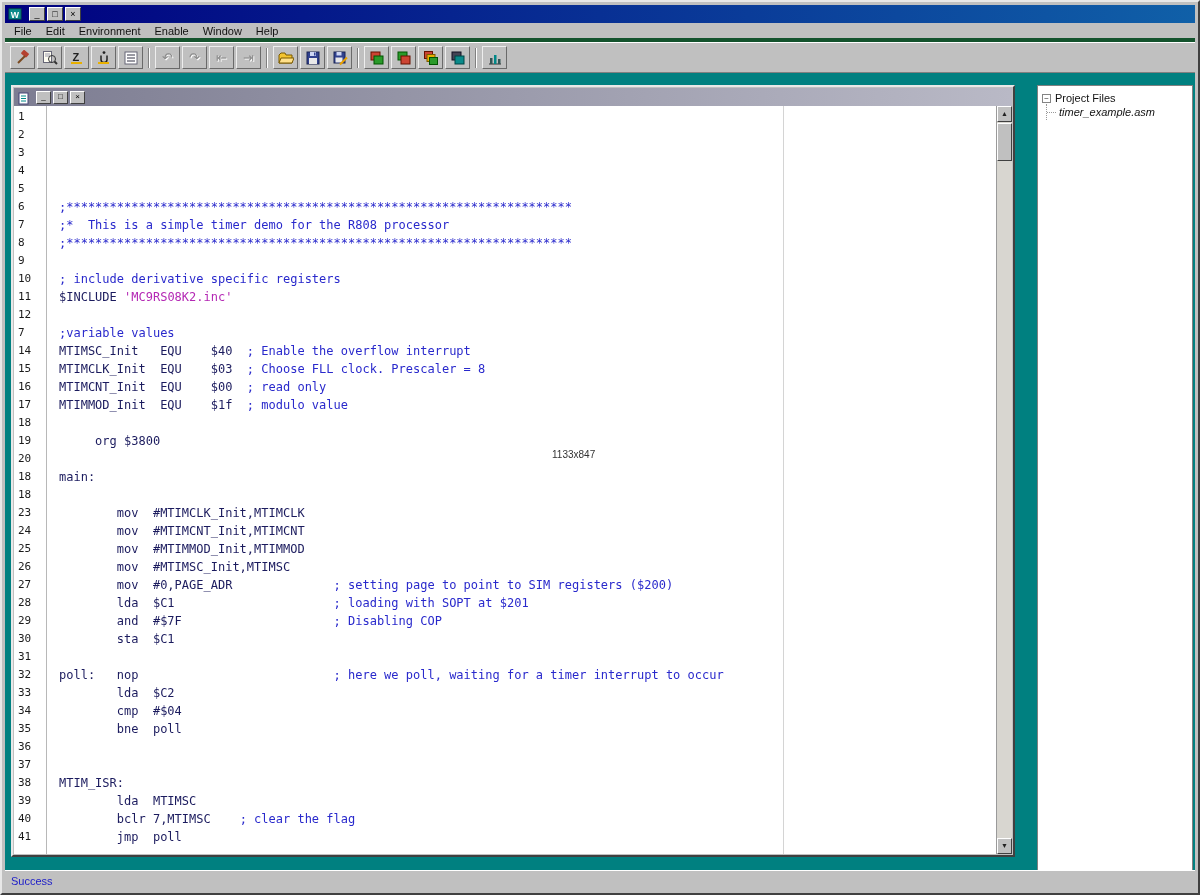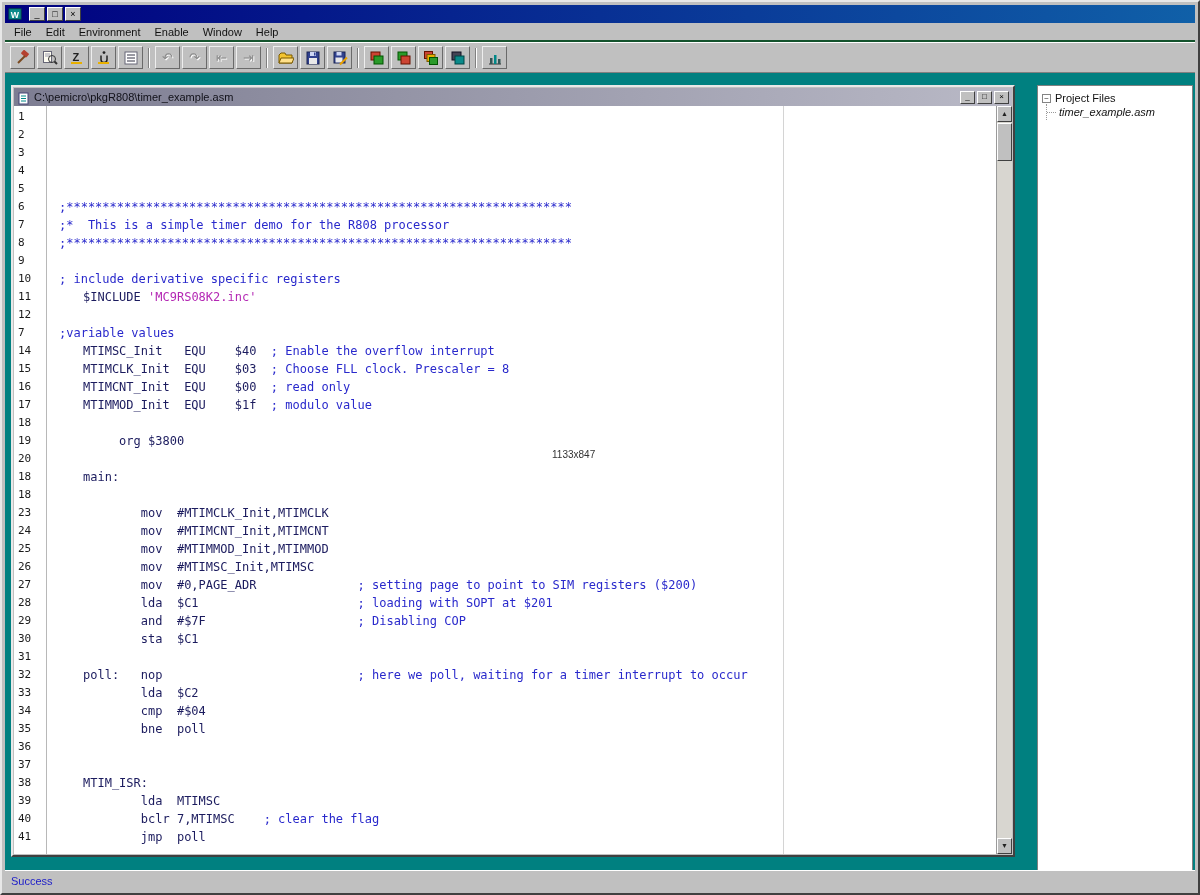--- a/index.html
+++ b/index.html
@@ -16,21 +16,21 @@
   .titlebar .app-ico { width:16px; height:14px; margin-right:4px; }
   .titlebar .ttl { color:#fff; font-size:11px; font-weight:bold; flex:1;
                    white-space:nowrap; overflow:hidden; }
   .winbtn { width:16px; height:14px; background:#c0c0c0; border:1px solid;
             border-color:#fff #404040 #404040 #fff; font-size:9px; line-height:11px;
             text-align:center; margin-left:2px; font-family:"Liberation Sans",sans-serif;
             color:#000; padding:0; }
 
   
   .menubar { height:19px; display:flex; align-items:center; padding-left:2px;
-             font-size:11px; color:#111; flex:0 0 auto; border-bottom:2px solid #14532d; }
+             font-size:11px; color:#111; flex:0 0 auto; border-bottom:4px solid #14532d; }
   .menu-item { padding:2px 7px; cursor:default; }
 
   
   .toolbar { height:31px; display:flex; align-items:center; padding-left:5px;
              flex:0 0 auto; border-top:1px solid #fff; border-bottom:1px solid #808080; }
   .tb { width:25px; height:23px; background:#c0c0c0; border:1px solid;
         border-color:#eee #6a6a6a #6a6a6a #eee; display:flex; align-items:center;
         justify-content:center; margin-right:2px; padding:0; }
   .tb svg { display:block; }
   .tb .gl { font-size:13px; color:#222; line-height:1; }
@@ -56,21 +56,21 @@
 
   .editor-body { flex:1; display:flex; background:#fff; overflow:hidden; }
   .gutter { width:33px; background:#fff; border-right:1px solid #b8b8b8;
             font-family:"DejaVu Sans Mono", monospace; font-size:11px; color:#1a1a1a;
             padding:2px 0 0 4px; flex:0 0 auto; }
   .ln { height:18px; line-height:18px; }
   .code { flex:1; position:relative; overflow:hidden; padding:2px 0 0 12px;
           font-family:"DejaVu Sans Mono", monospace; font-size:12px; line-height:18px;
           white-space:pre; }
   .cl { height:18px; }
-  .k { color:#1b1b5e;margin-left:24px; }
+  .k { color:#1b1b5e; }
   .c { color:#2929cc; }
   .m { color:#b428b4; }
   .ruler { position:absolute; left:736px; top:0; bottom:0; width:1px; background:#d4d4d4; }
   .overlay-res { position:absolute; left:505px; top:340px;
                  font-family:"Liberation Sans",sans-serif; font-size:10px; font-weight:normal;
                  color:#333; }
 
   .vscroll { width:16px; background:#d8d6d0; position:relative; flex:0 0 auto;
              border-left:1px solid #9a9a9a; }
   .sbtn { position:absolute; left:0; width:15px; height:16px; background:#c0c0c0;
@@ -265,21 +265,20 @@
     <div class="editor-window">
       <div class="child-titlebar">
         <span class="doc-ico">
           <svg viewBox="0 0 13 13" width="13" height="13">
               <rect x="2" y="1" width="9" height="11" fill="#fff" stroke="#447"></rect>
               <line x1="4" y1="4" x2="9" y2="4" stroke="#088"></line>
               <line x1="4" y1="6.5" x2="9" y2="6.5" stroke="#088"></line>
               <line x1="4" y1="9" x2="9" y2="9" stroke="#088"></line>
             </svg>
         </span>
-        <span class="ctl">C:\pemicro\pkgR808\timer_example.asm</span>
         <button class="smbtn">_</button>
         <button class="smbtn">□</button>
         <button class="smbtn">×</button>
       </div>
       <div class="editor-body">
         <div class="gutter" id="gutter">
             <div class="ln">1</div>
             <div class="ln">2</div>
             <div class="ln">3</div>
             <div class="ln">4</div>

